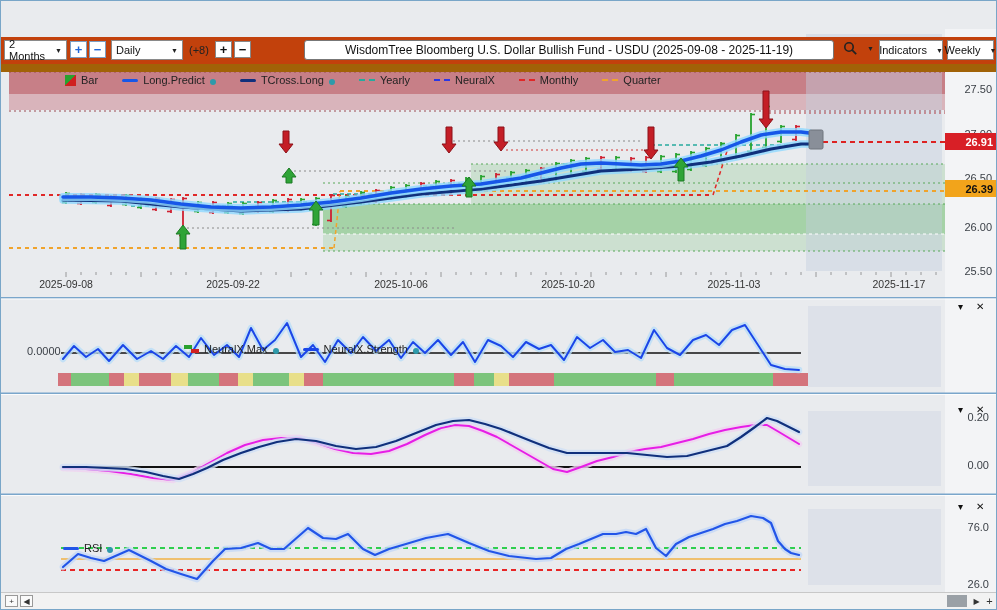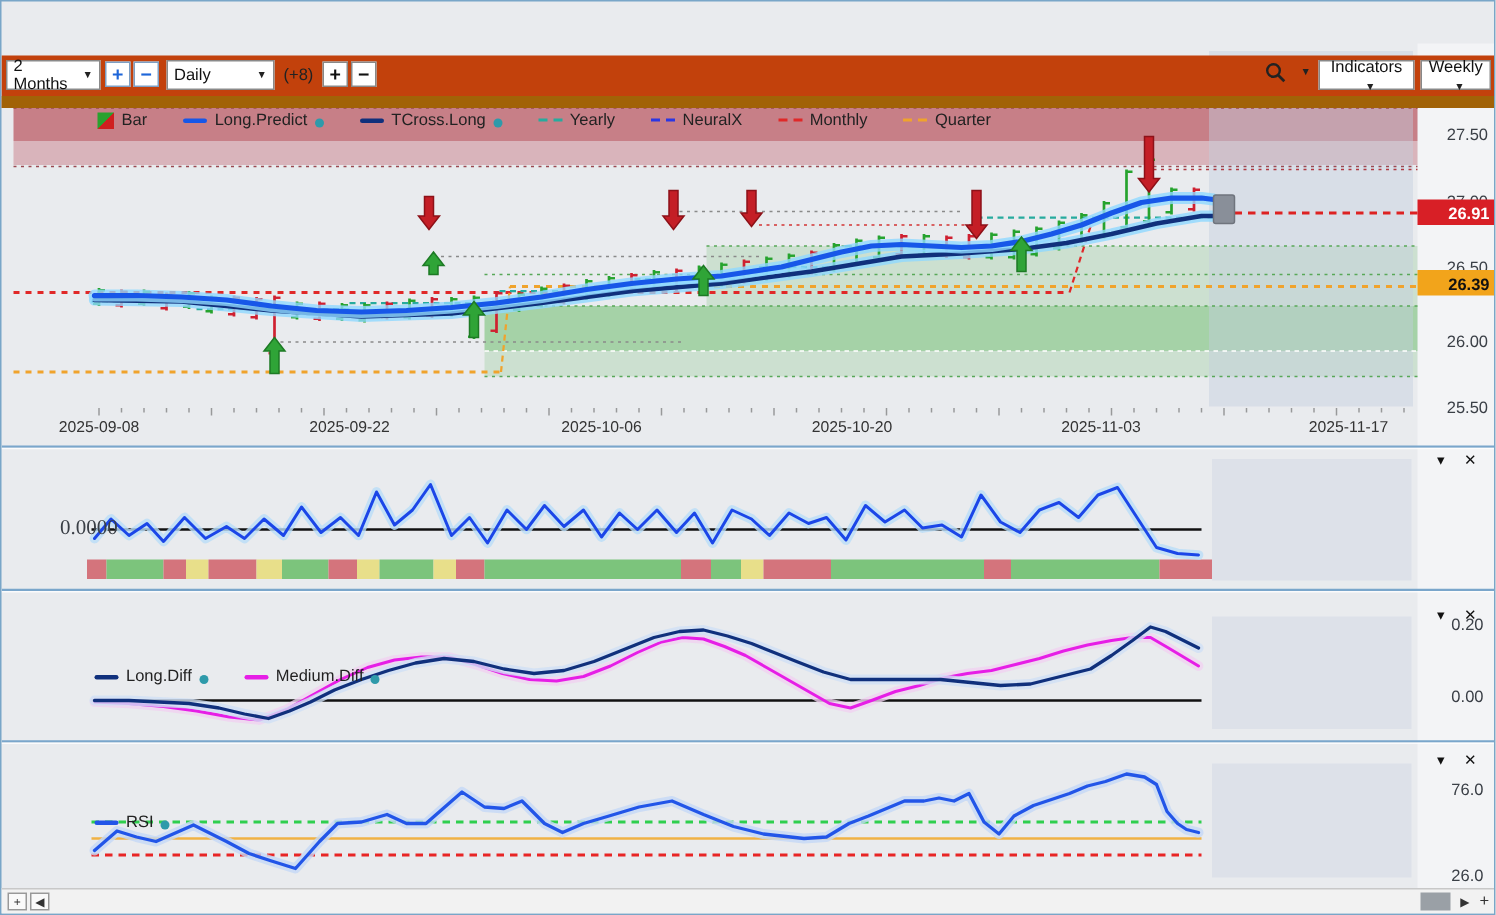--- a/index.html
+++ b/index.html
@@ -15,37 +15,37 @@
   .caret{font-size:7px;color:#222;margin-left:5px;}
   .tbtn{width:17px;height:17px;top:4px;background:#fff;border:1px solid #888;display:flex;
         align-items:center;justify-content:center;font-weight:bold;font-size:13px;line-height:1;color:#111;}
   .tbtn.blue{color:#1e66d9;border-color:#7d9fc4;}
   .plainlbl{font-size:11px;color:#222;top:7px;}
   .title-box{left:303px;width:530px;height:20px;background:#fff;border:1px solid #777;border-radius:3px;
              display:flex;align-items:center;justify-content:center;font-size:12px;color:#111;
              white-space:nowrap;overflow:hidden;}
   .searchwrap{left:842px;top:4px;display:flex;align-items:center;gap:4px;}
   .menu-btn{height:20px;background:#fff;border:1px solid #888;display:flex;align-items:center;
-            justify-content:center;font-size:11px;color:#111;gap:4px;padding:0 5px;flex-direction:column;}
+            justify-content:center;font-size:11px;color:#111;gap:4px;padding:0 5px;}
   
   .legend{position:absolute;display:flex;align-items:center;font-size:11px;color:#222;z-index:4;}
   .legend .item{display:flex;align-items:center;gap:5px;margin-right:24px;margin-top:42px;}
   .sw-line{width:16px;height:3px;border-radius:2px;display:inline-block;}
   .sw-dash{width:16px;height:0;border-top:2px dashed #000;display:inline-block;}
   .sw-barsq{width:11px;height:11px;display:inline-block;background:linear-gradient(135deg,#2aa12e 50%,#d01f1f 50%);}
   .sw-step{width:15px;height:9px;display:inline-block;position:relative;}
   .sw-step i{position:absolute;display:block;}
   .sw-step i.a{left:0;top:0;width:8px;height:4px;background:#2aa12e;}
   .sw-step i.b{left:7px;top:4px;width:8px;height:4px;background:#d01f1f;}
   .info{width:6px;height:6px;border-radius:50%;background:#2e9aaa;display:inline-block;margin-top:3px;}
   
   .pctrl{position:absolute;left:957px;display:flex;gap:13px;font-size:10px;color:#111;z-index:4;}
   .pctrl span{cursor:default;}
   .vlabel{position:absolute;right:7px;font-size:11px;color:#3a3f46;z-index:4;}
-  .llabel{position:absolute;left:39px;font-size:14px;color:#3a3f46;z-index:4;font-family:Liberation Serif, serif;}
+  .llabel{position:absolute;left:26px;font-size:11px;color:#3a3f46;z-index:4;}
   
   .hscroll{position:absolute;left:0;bottom:0;width:100%;height:16px;background:#f2f2f2;
            border-top:1px solid #c8c8c8;z-index:5;}
   .sbtn{position:absolute;top:2px;width:13px;height:12px;border:1px solid #999;background:#fafafa;
         font-size:8px;display:flex;align-items:center;justify-content:center;color:#333;box-sizing:border-box;}
   .sthumb{position:absolute;left:946px;top:2px;width:20px;height:12px;background:#9aa0a6;}
 </style>
 </head>
 <body>
 
@@ -380,20 +380,21 @@
     </div>
     <div class="tbtn blue" style="left:69px;">+</div>
     <div class="tbtn blue" style="left:88px;">−</div>
     <div class="combo" style="left:110px;width:72px;">
       <span>Daily</span>
       <span class="caret">▼</span>
     </div>
     <span class="plainlbl" style="left:188px;">(+8)</span>
     <div class="tbtn" style="left:214px;">+</div>
     <div class="tbtn" style="left:233px;">−</div>
+    <div class="title-box">WisdomTree Bloomberg U.S. Dollar Bullish Fund - USDU (2025-09-08 - 2025-11-19)</div>
     <div class="searchwrap">
       <svg width="15" height="15" viewBox="0 0 15 15">
         <circle cx="6" cy="6" r="4.2" fill="none" stroke="#222" stroke-width="1.6"></circle>
         <line x1="9.2" y1="9.2" x2="13.2" y2="13.2" stroke="#222" stroke-width="1.8"></line>
       </svg>
       <span class="caret">▼</span>
     </div>
     <div class="menu-btn" style="left:878px;width:64px;">
       <span>Indicators</span>
       <span class="caret">▼</span>
@@ -429,29 +430,32 @@
       </span>
       <span class="item">
         <span class="sw-dash" style="border-top-color: rgb(224, 40, 40);"></span>
         <span>Monthly</span>
       </span>
       <span class="item">
         <span class="sw-dash" style="border-top-color: rgb(240, 163, 44);"></span>
         <span>Quarter</span>
       </span>
     </div>
-  <div class="legend" id="p3-legend" style="left:62px;top:402px;">
-      <span class="item">
-        <span class="sw-line" style="background: rgb(16, 48, 124);"></span>
-        <span>Long.Diff</span>
+  <div class="legend" id="p2-legend" style="left:183px;top:300px;">
+      <span class="item">
+        <span class="sw-step">
+          <i class="a"></i>
+          <i class="b"></i>
+        </span>
+        <span>NeuralX.Max</span>
         <span class="info"></span>
       </span>
       <span class="item">
-        <span class="sw-line" style="background: rgb(230, 30, 230);"></span>
-        <span>Medium.Diff</span>
+        <span class="sw-line" style="background: rgb(27, 70, 232);"></span>
+        <span>NeuralX.Strength</span>
         <span class="info"></span>
       </span>
     </div>
   <div class="legend" id="p4-legend" style="left:62px;top:499px;">
       <span class="item">
         <span class="sw-line" style="background: rgb(34, 85, 232);"></span>
         <span>RSI</span>
         <span class="info"></span>
       </span>
     </div>

